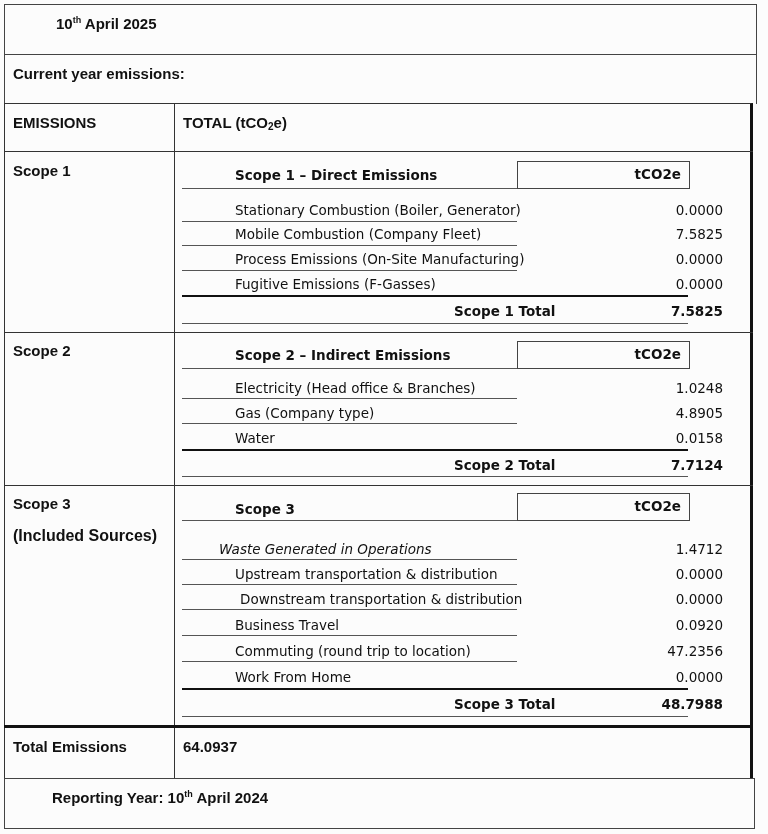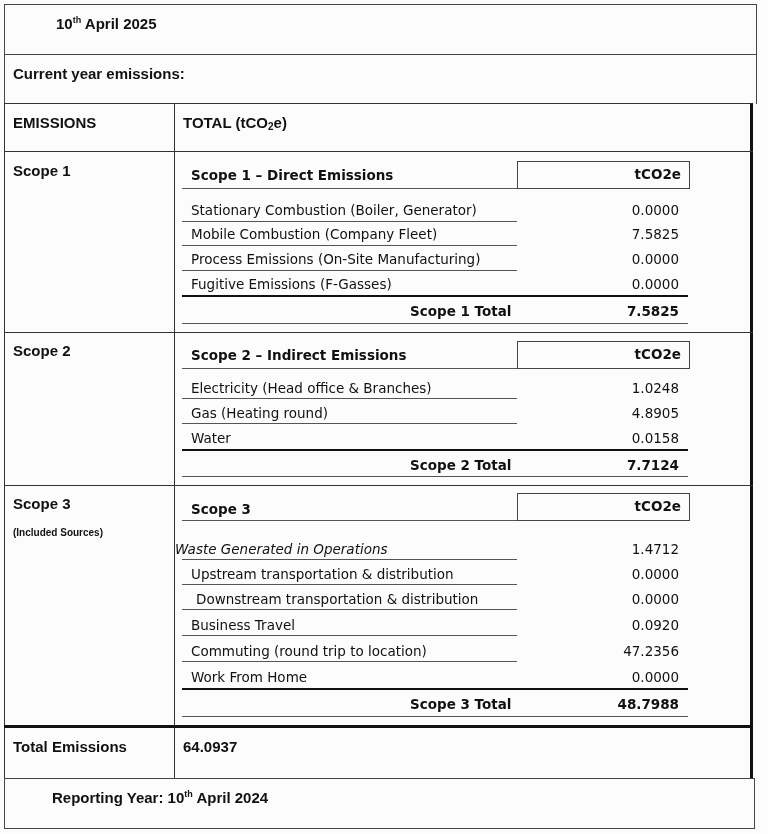--- a/index.html
+++ b/index.html
@@ -1,18 +1,18 @@
 <!DOCTYPE html>
 <html><head>
 <meta charset="utf-8">
 <style>
   html, body { margin:0; padding:0; background:#fcfcfc; }
   body { width:768px; height:834px; position:relative; overflow:hidden; color:#111; }
   .arial { font-family: "Liberation Sans", sans-serif; font-weight:bold; font-size:15px; }
-  .calibri { font-family: "DejaVu Sans", sans-serif; font-size:13.5px; }
+  .calibri { font-family: "DejaVu Sans", sans-serif; font-size:13.5px;margin-left:44px; }
   .abs { position:absolute; box-sizing:border-box; }
   .row-box { position:absolute; left:4px; width:751px; border:1.5px solid #444; border-bottom:none; }
   .txt { position:absolute; white-space:nowrap; }
   sup { font-size:9px; vertical-align:6px; line-height:0; }
   sub { font-size:10px; vertical-align:-2px; line-height:0; }
   .hline { position:absolute; height:0; border-top:1px solid #555; }
   .hline.thick { border-top:2px solid #111; }
   .vline { position:absolute; width:0; border-left:1.5px solid #333; }
   .hdrbox { position:absolute; border:1.5px solid #444; height:26px; }
   .val { position:absolute; text-align:right; width:160px; white-space:nowrap; }
@@ -61,33 +61,33 @@
 <div class="txt arial" style="left:13px;top:342px;">Scope 2</div>
 <div class="txt calibri" style="left:191px;top:347px;font-weight:bold;">Scope 2 – Indirect Emissions</div>
 <div class="hdrbox" style="left:517px;top:341px;width:171px;">
   <div class="txt calibri" style="right:8px;top:4px;font-weight:bold;">tCO2e</div>
 </div>
 <div class="hline" style="left:182px;width:335px;top:368px;"></div>
 
 <div class="txt calibri" style="left:191px;top:380px;">Electricity (Head office &amp; Branches)</div>
 <div class="val calibri" style="left:519px;top:380px;">1.0248</div>
 <div class="hline" style="left:182px;width:335px;top:398px;"></div>
-<div class="txt calibri" style="left:191px;top:405px;">Gas (Heating round)</div>
+<div class="txt calibri" style="left:191px;top:405px;">Gas (Company type)</div>
 <div class="val calibri" style="left:519px;top:405px;">4.8905</div>
 <div class="hline" style="left:182px;width:335px;top:423px;"></div>
 <div class="txt calibri" style="left:191px;top:430px;">Water</div>
 <div class="val calibri" style="left:519px;top:430px;">0.0158</div>
 <div class="hline thick" style="left:182px;width:506px;top:449px;"></div>
 <div class="txt calibri" style="left:410px;top:457px;font-weight:bold;">Scope 2 Total</div>
 <div class="val calibri" style="left:519px;top:457px;font-weight:bold;">7.7124</div>
 <div class="hline" style="left:182px;width:506px;top:476px;"></div>
 <div class="hline" style="left:4px;width:749px;top:485px;border-top:1.5px solid #333;"></div>
 
 <div class="txt arial" style="left:13px;top:495px;">Scope 3</div>
-<div class="txt arial" style="left:13px;top:527px;font-size:10px;text-align:right;">(Included Sources)</div>
+<div class="txt arial" style="left:13px;top:527px;font-size:16px;text-align:right;">(Included Sources)</div>
 <div class="txt calibri" style="left:191px;top:501px;font-weight:bold;">Scope 3</div>
 <div class="hdrbox" style="left:517px;top:493px;width:171px;">
   <div class="txt calibri" style="right:8px;top:4px;font-weight:bold;">tCO2e</div>
 </div>
 <div class="hline" style="left:182px;width:335px;top:520px;"></div>
 
 <div class="txt calibri" style="left:175px;top:541px;font-style:italic;">Waste Generated in Operations</div>
 <div class="val calibri" style="left:519px;top:541px;">1.4712</div>
 <div class="hline" style="left:182px;width:335px;top:559px;"></div>
 <div class="txt calibri" style="left:191px;top:566px;">Upstream transportation &amp; distribution</div>

